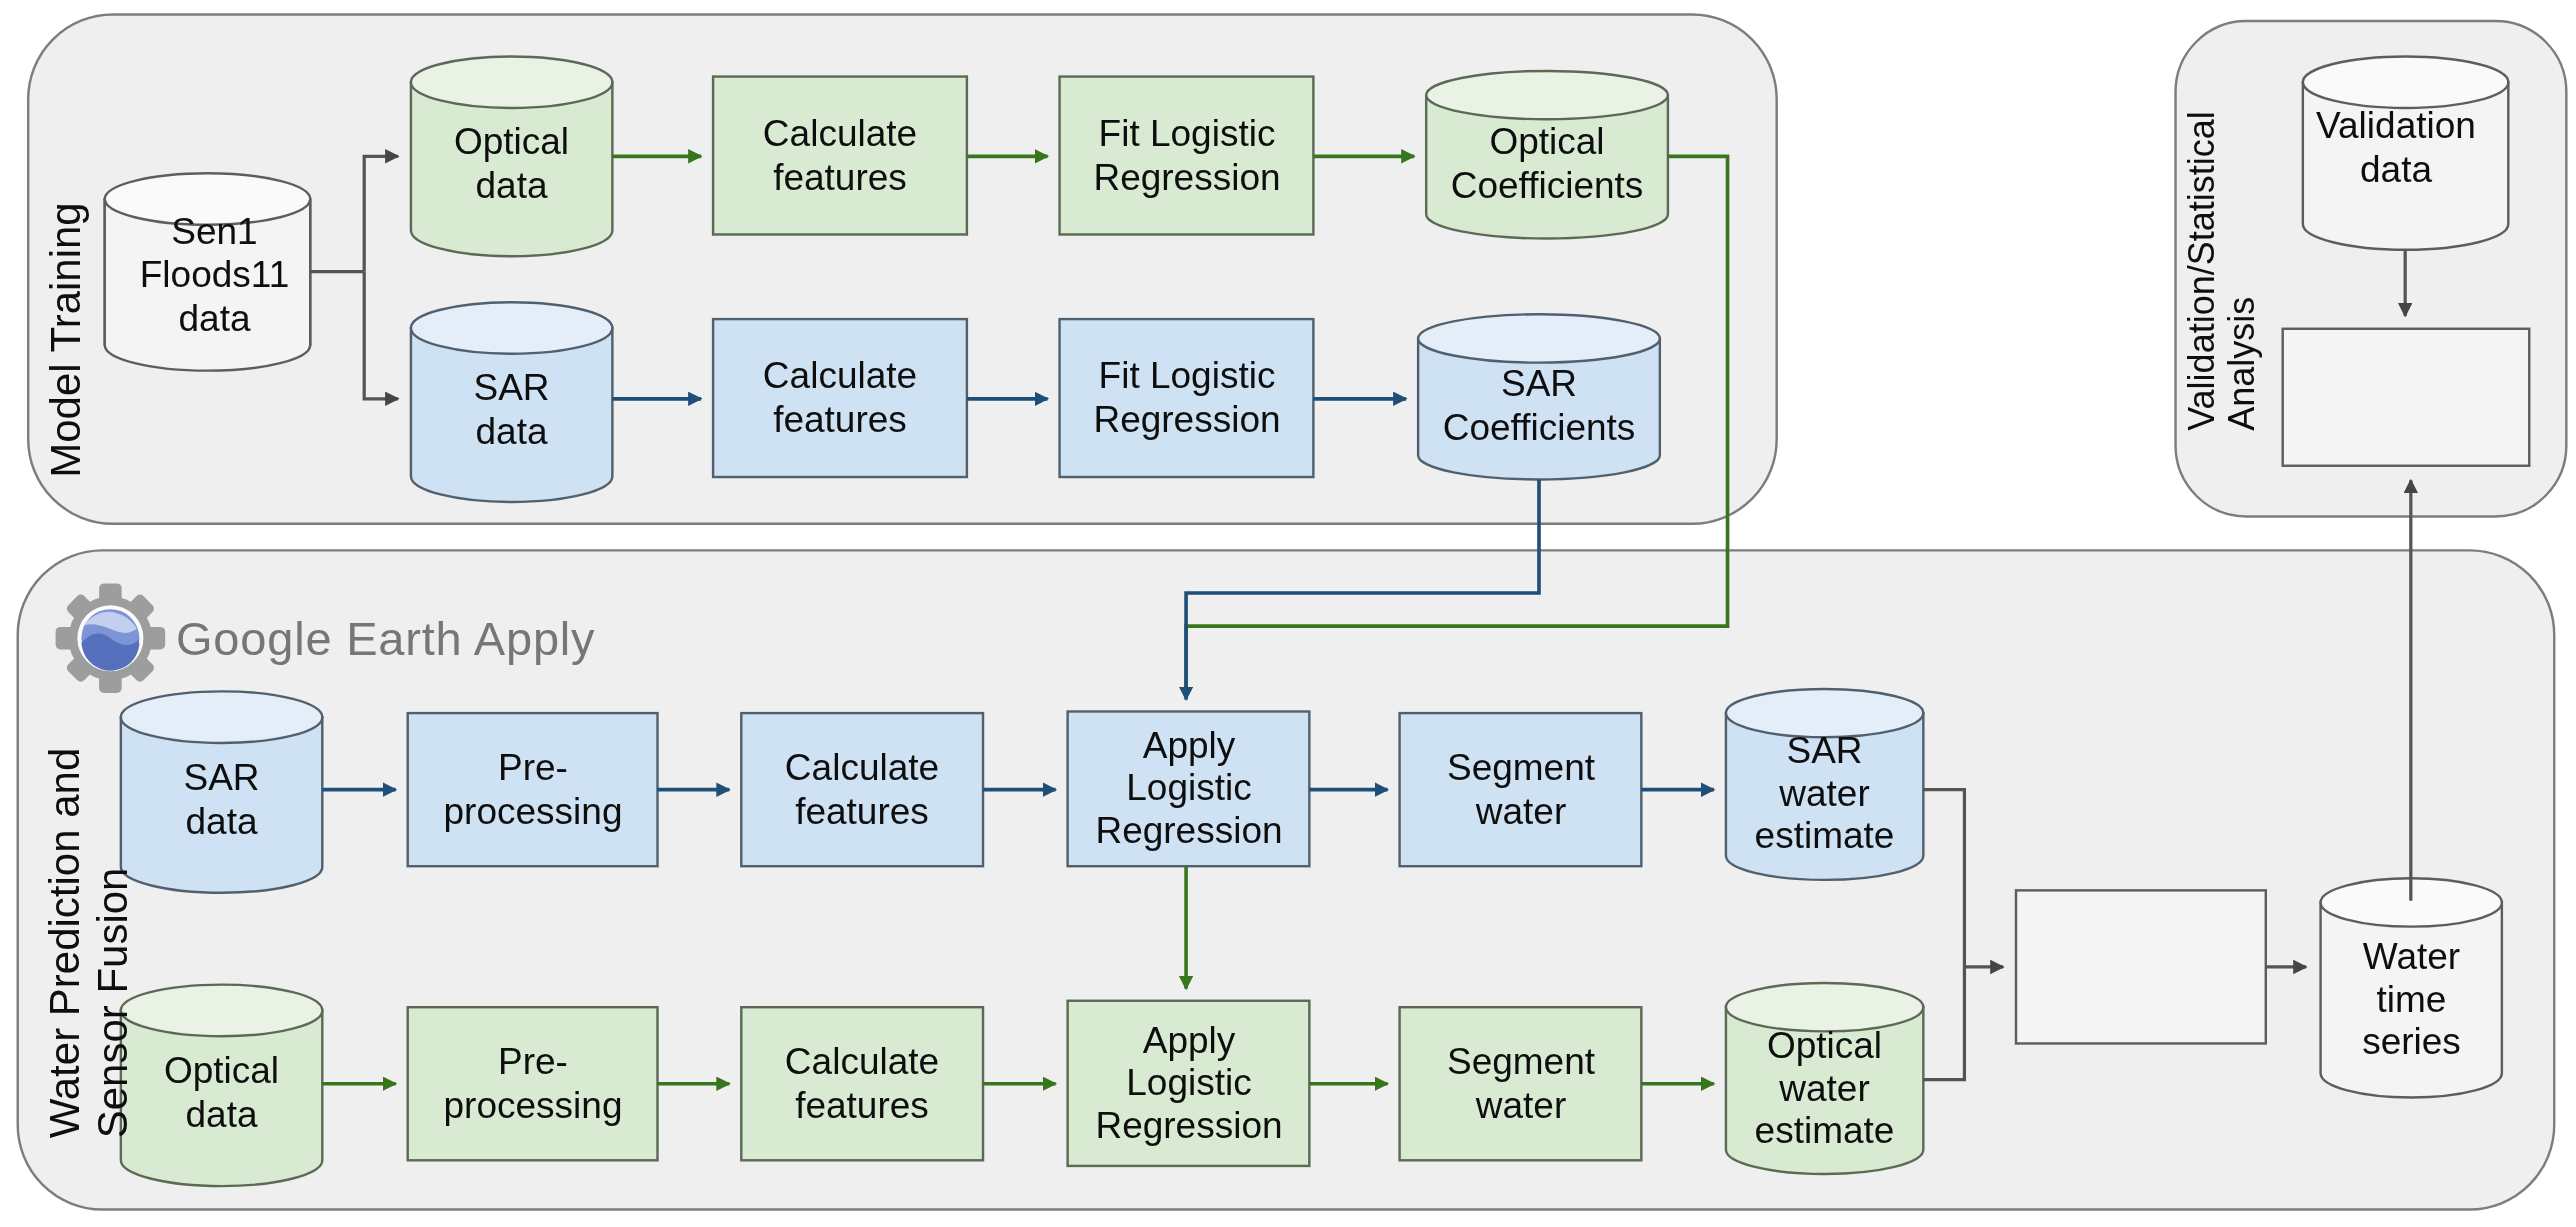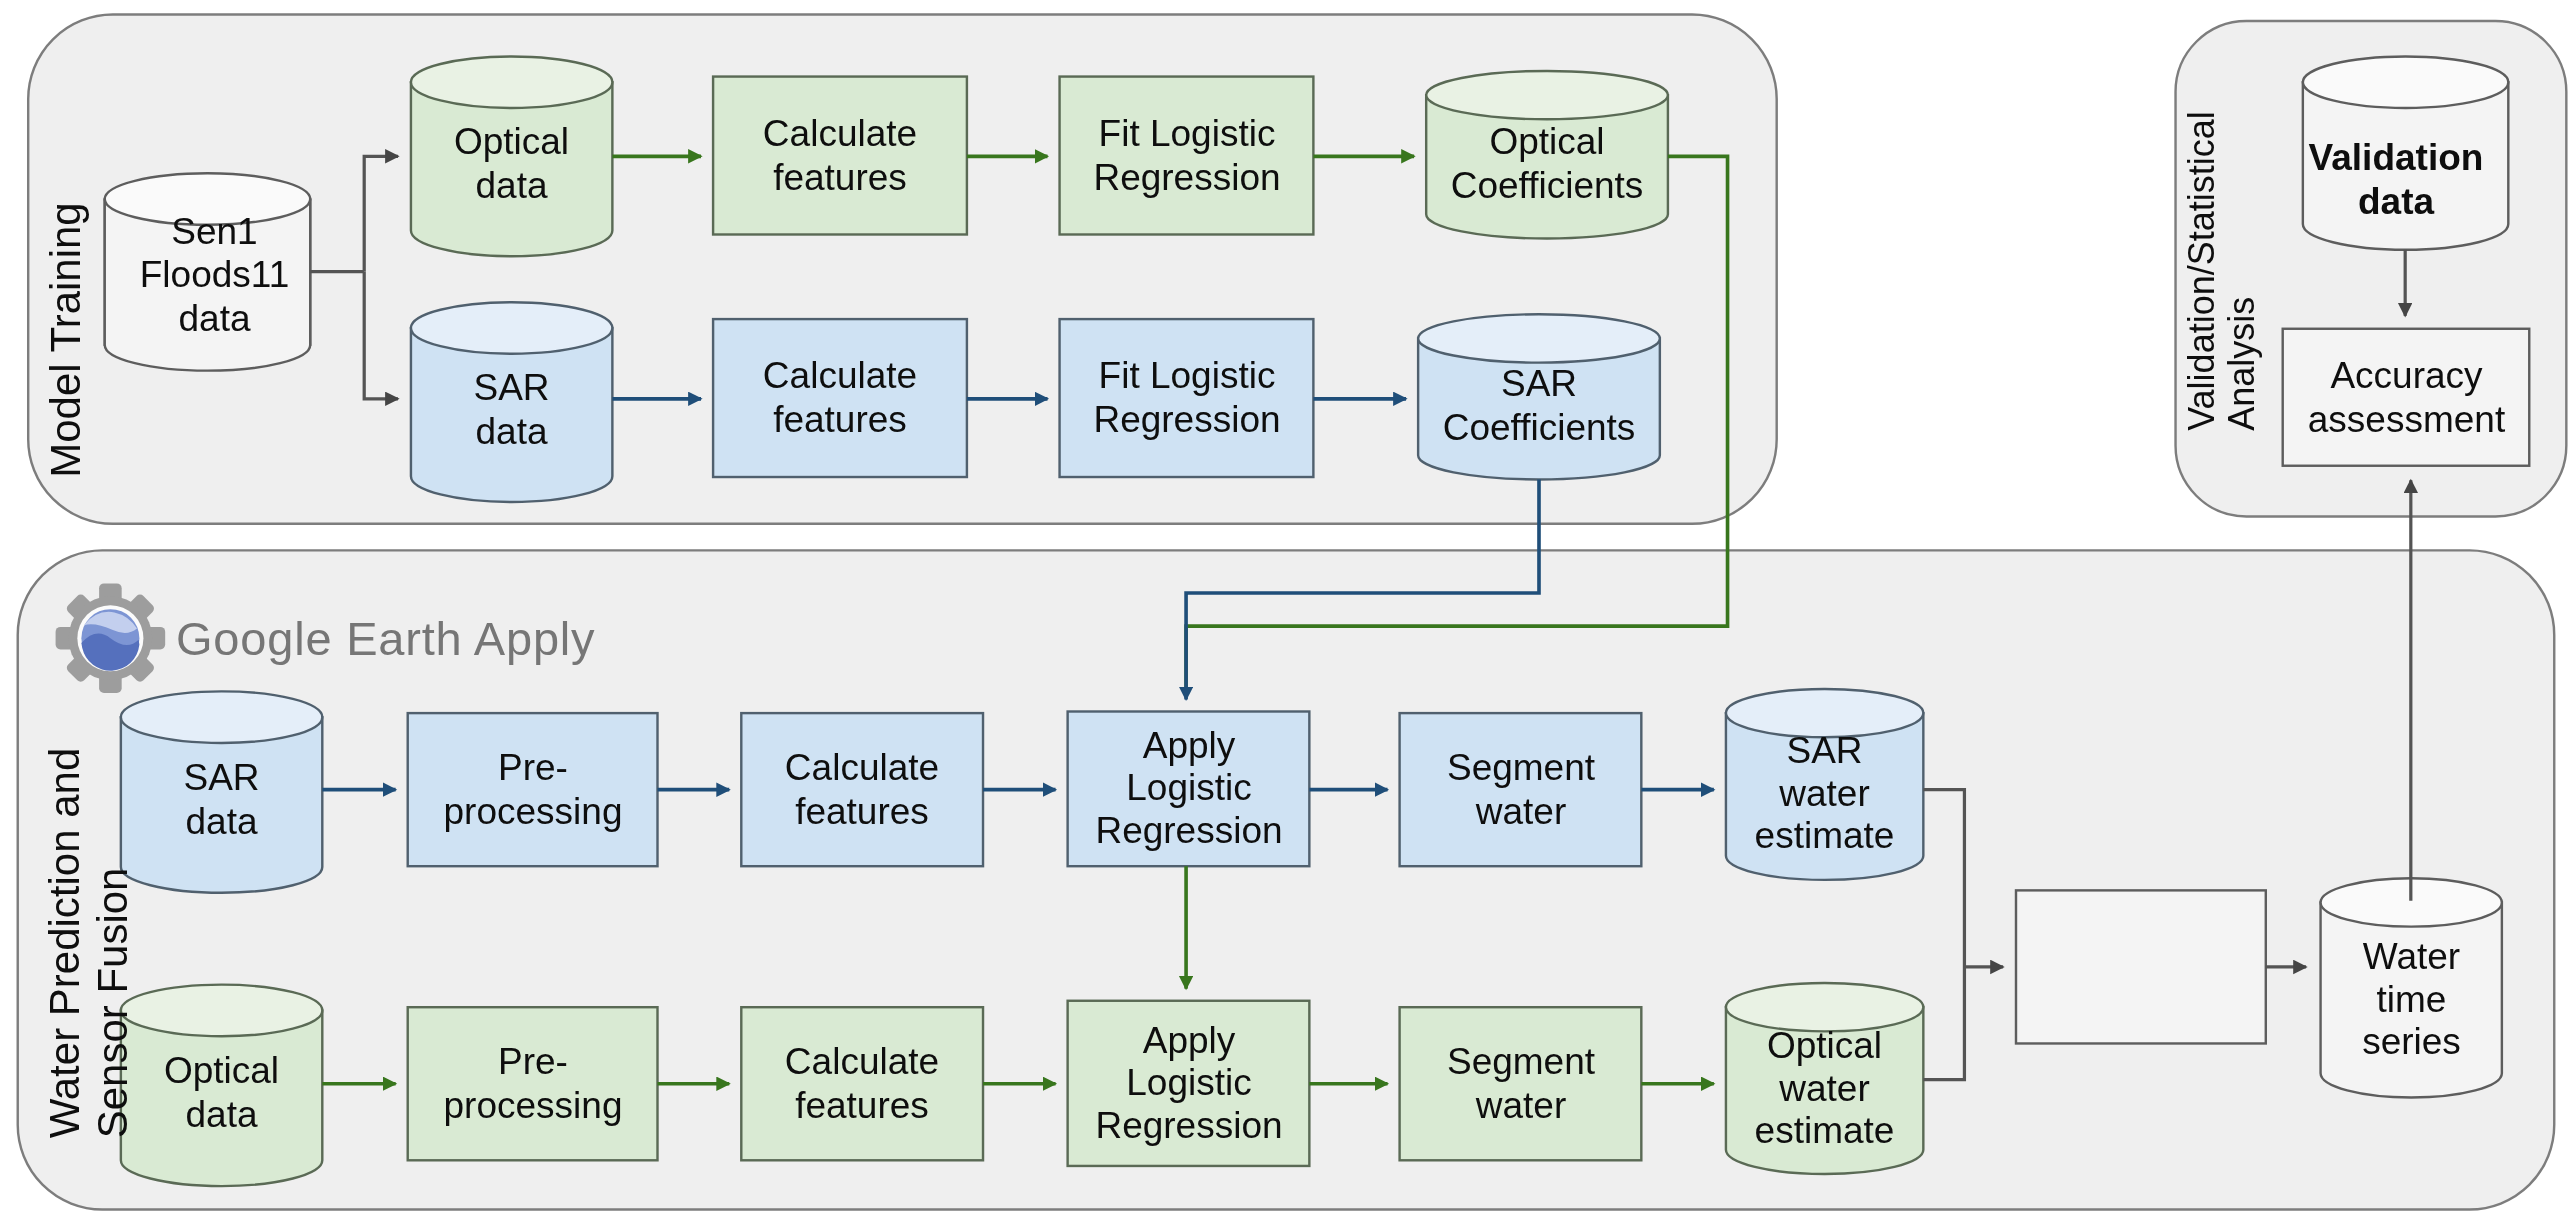--- a/index.html
+++ b/index.html
@@ -183,24 +183,22 @@
 <div class="lbl" style="left:713px;top:319px;width:254px;height:158px;font-size:37px;">Calculate
 features</div>
 <div class="lbl" style="left:1060px;top:77px;width:254px;height:158px;font-size:37px;">Fit Logistic
 Regression</div>
 <div class="lbl" style="left:1060px;top:319px;width:254px;height:158px;font-size:37px;">Fit Logistic
 Regression</div>
 <div class="lbl" style="left:1426px;top:87px;width:242px;height:153px;font-size:37px;">Optical
 Coefficients</div>
 <div class="lbl" style="left:1418px;top:330px;width:242px;height:151px;font-size:37px;">SAR
 Coefficients</div>
-<div class="lbl" style="left:2303px;top:92px;width:186px;height:176px;font-size:37px;font-weight:bold;">Validation
-data</div>
-<div class="lbl" style="left:2283px;top:329px;width:247px;height:137px;font-size:37px;">Accuracy
-assessment</div>
+<div class="lbl" style="left:2303px;top:60px;width:186px;height:176px;font-size:37px;">Validation
+data</div>
 <div class="lbl" style="left:121px;top:706px;width:201px;height:187px;font-size:37px;">SAR
 data</div>
 <div class="lbl" style="left:408px;top:713px;width:250px;height:153px;font-size:37px;">Pre-
 processing</div>
 <div class="lbl" style="left:741px;top:713px;width:242px;height:153px;font-size:37px;">Calculate
 features</div>
 <div class="lbl" style="left:1068px;top:711px;width:242px;height:155px;font-size:37px;line-height:1.15;">Apply
 Logistic
 Regression</div>
 <div class="lbl" style="left:1400px;top:713px;width:242px;height:153px;font-size:37px;">Segment

